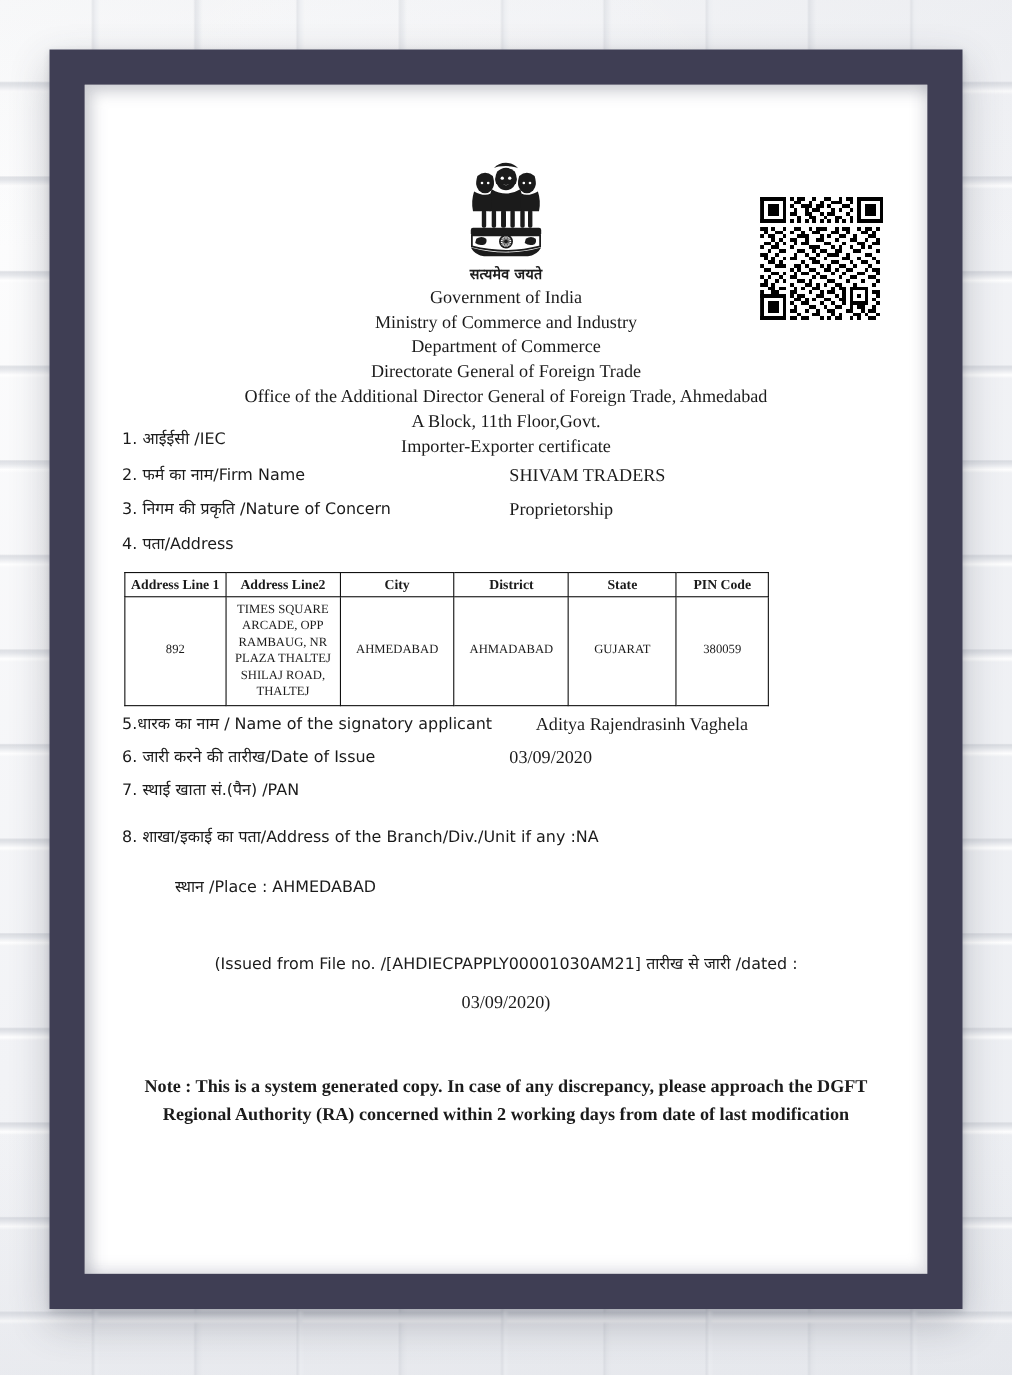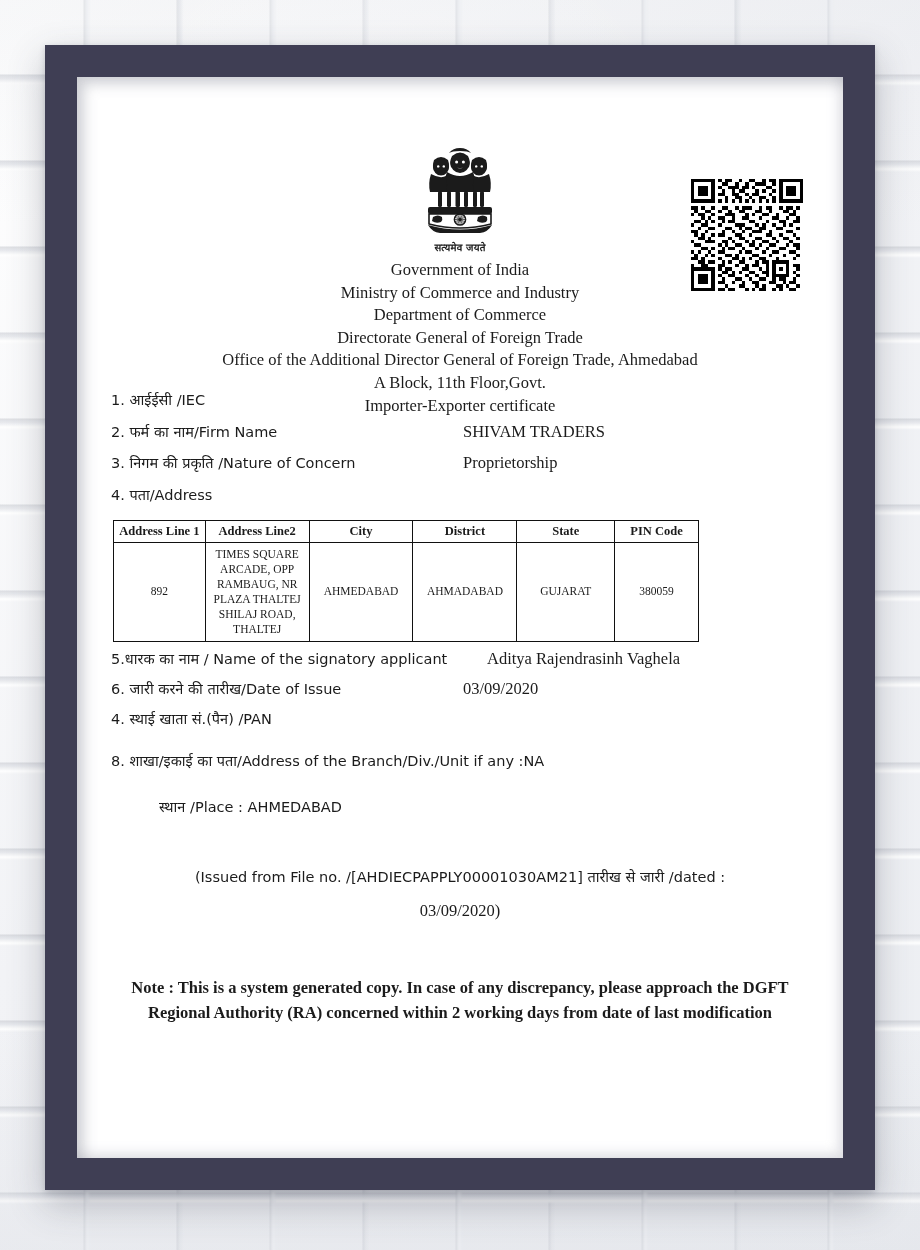--- a/index.html
+++ b/index.html
@@ -86,21 +86,21 @@
   
   .header-zone { position: relative; height: 290px; }
 
   .emblem {
     position: absolute; left: 50%; transform: translateX(-50%);
     top: 48px; width: 86px; text-align: center;
   }
   .emblem svg { display: block; margin: 0 auto; }
   .emblem-motto {
     font-family: "DejaVu Sans", sans-serif;
-    font-size: 10px; letter-spacing: .2px;
+    font-size: 13px; letter-spacing: .2px;
     color: #1b1b1b; margin-top: 1px; font-weight: 700;
   }
 
   .qr { position: absolute; right: 18px; top: 80px; width: 112px; height: 112px; }
   .qr svg { display: block; width: 112px; height: 112px; }
 
   .org-lines {
     position: absolute; left: 0; right: 0; top: 160px;
     text-align: center; font-size: 16.5px; line-height: 22.6px;
   }
@@ -571,21 +571,21 @@
           <div class="field-label dv" style="width:376px;">5.धारक का नाम / Name of the signatory applicant</div>
           <div class="field-value">Aditya Rajendrasinh Vaghela</div>
         </div>
 
         <div class="field-row" style="margin-bottom:8px;">
           <div class="field-label dv">6. जारी करने की तारीख/Date of Issue</div>
           <div class="field-value">03/09/2020</div>
         </div>
 
         <div class="field-row" style="margin-bottom:20px;">
-          <div class="field-label dv">4. स्थाई खाता सं.(पैन) /PAN</div>
+          <div class="field-label dv">7. स्थाई खाता सं.(पैन) /PAN</div>
           <div class="field-value redacted"></div>
         </div>
 
         <div class="field-row">
           <div class="field-label dv" style="width:auto;">8. शाखा/इकाई का पता/Address of the Branch/Div./Unit if any :NA</div>
         </div>
       </div>
 
       <div class="place-block">
         <div class="dv">स्थान /Place : AHMEDABAD</div>

